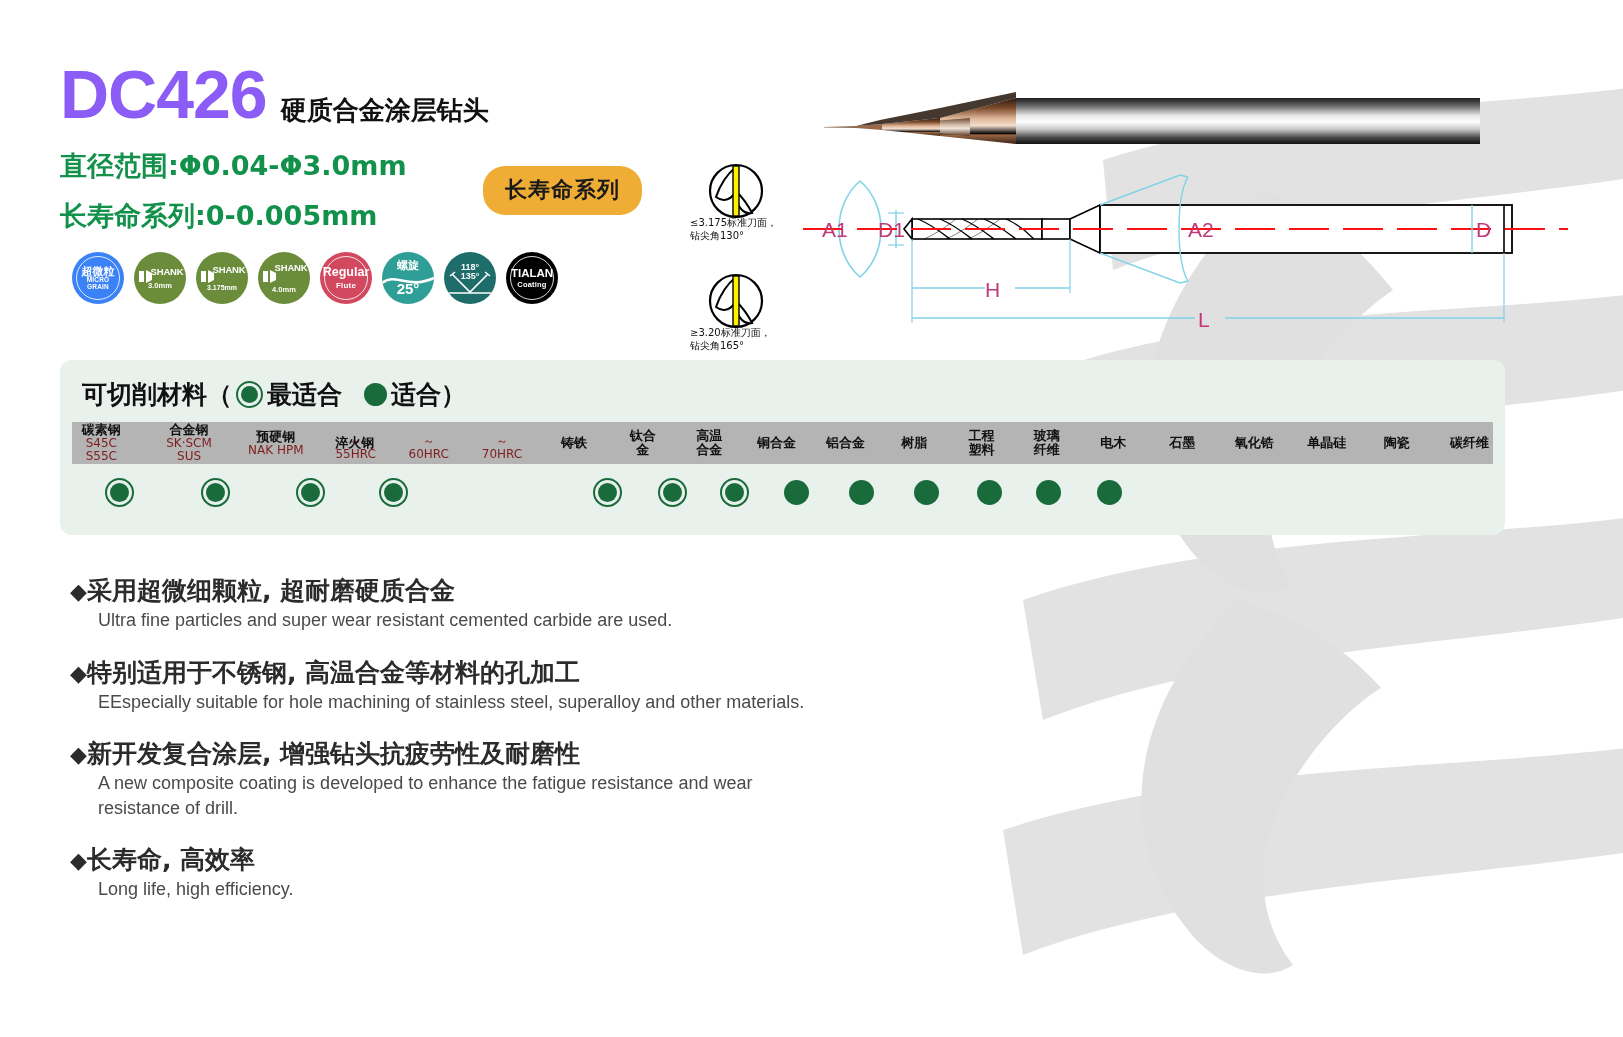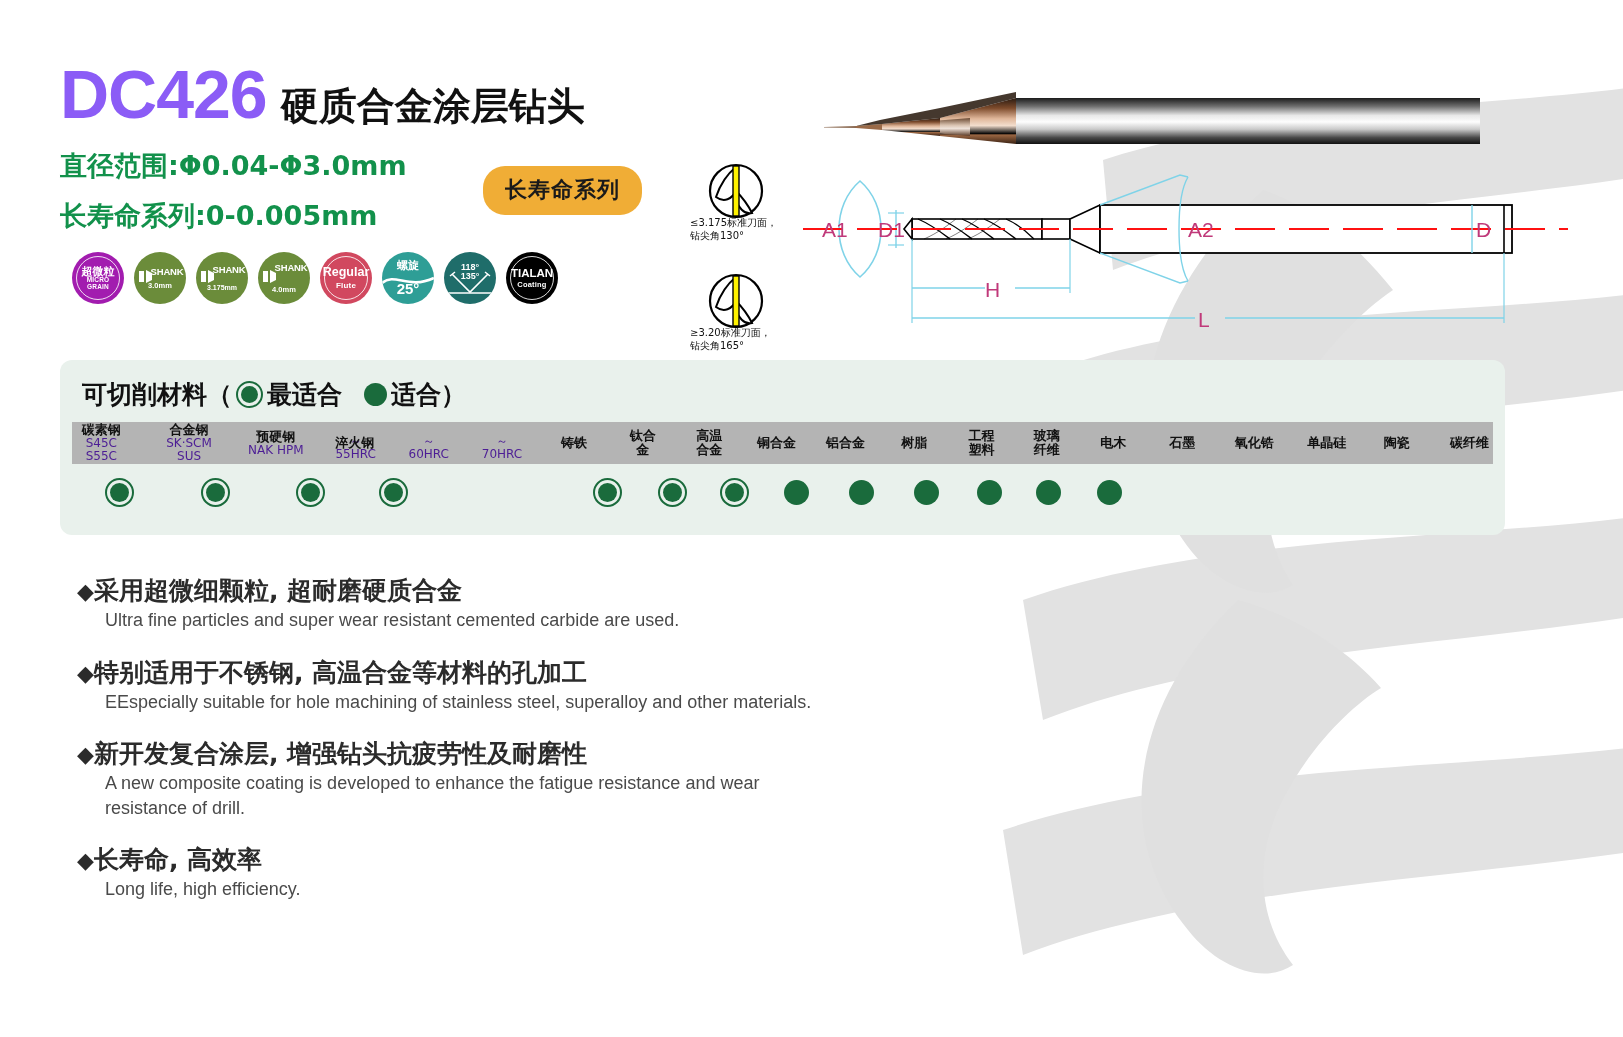--- a/index.html
+++ b/index.html
@@ -9,22 +9,22 @@
     font-family:"Liberation Sans","DejaVu Sans",sans-serif;
     overflow:hidden;position:relative;
   }
   #page{position:absolute;inset:0;overflow:hidden;}
   #wm-svg{position:absolute;right:-40px;top:40px;width:700px;height:990px;opacity:1;}
 
   
   #header{position:absolute;left:60px;top:60px;width:700px;}
   #title-row{display:flex;align-items:flex-end;gap:14px;}
   #model{font-size:68px;font-weight:bold;letter-spacing:-1px;color:#8b5cf6;line-height:1;}
-  #model-sub{font-size:38px;font-weight:bold;color:#111;line-height:1;padding-bottom:3px;
-             font-family:Liberation Serif, serif;}
+  #model-sub{font-size:26px;font-weight:bold;color:#111;line-height:1;padding-bottom:3px;
+             font-family:Liberation Mono, monospace;}
   .spec-line{color:#12914b;font-weight:bold;font-size:27px;margin-top:14px;letter-spacing:0px;
              font-family:"DejaVu Sans","Liberation Sans",sans-serif;}
   #spec-block{margin-top:20px;}
 
   #series-badge{
     position:absolute;left:483px;top:166px;
     background:#F0AD36;color:#1a1a1a;font-weight:bold;font-size:22px;
     border-radius:22px;padding:9px 22px 10px 22px;letter-spacing:1px;
     font-family:"DejaVu Sans","Liberation Sans",sans-serif;
   }
@@ -65,30 +65,30 @@
                display:inline-block;position:relative;}
   .legend-ring::after{content:"";position:absolute;left:3px;top:3px;right:3px;bottom:3px;
                border-radius:50%;background:#1a6b3c;}
   .legend-dot{width:23px;height:23px;border-radius:50%;background:#1a6b3c;display:inline-block;}
 
   #mat-table{position:absolute;left:12px;top:62px;right:12px;}
   #mat-head{display:flex;background:#b4b4b4;height:42px;gap:29px;}
   .mcell{display:flex;flex-direction:column;align-items:center;justify-content:center;
          text-align:center;line-height:1.08;}
   .mh-cn{font-size:13px;font-weight:bold;color:#111;font-family:"DejaVu Sans","Liberation Sans",sans-serif;}
-  .mh-en{font-size:12px;color:#4c1d95;font-family:"DejaVu Sans","Liberation Sans",sans-serif;}
+  .mh-en{font-size:12px;color:#7f1d1d;font-family:"DejaVu Sans","Liberation Sans",sans-serif;}
   #mat-dots{display:flex;height:56px;align-items:center;}
   .dcell{display:flex;align-items:center;justify-content:center;}
   .d-ring{width:25px;height:25px;border-radius:50%;border:2.5px solid #1a6b3c;position:relative;}
   .d-ring::after{content:"";position:absolute;left:3px;top:3px;right:3px;bottom:3px;
                  border-radius:50%;background:#1a6b3c;}
   .d-full{width:25px;height:25px;border-radius:50%;background:#1a6b3c;}
 
   
-  #features{position:absolute;left:77px;top:575px;width:760px;}
+  #features{position:absolute;left:70px;top:575px;width:760px;}
   .feat{margin-bottom:24px;}
   .feat-cn{font-size:25px;font-weight:bold;color:#2b2b2b;line-height:1.25;
            font-family:"DejaVu Sans","Liberation Sans",sans-serif;}
   .feat-cn .dia{font-size:22px;}
   .feat-en{font-size:18px;color:#4a4a4a;line-height:1.35;margin-left:28px;margin-top:2px;
            font-family:"Liberation Sans",sans-serif;}
 
   
   #photo{position:absolute;left:820px;top:62px;width:660px;height:110px;}
 </style>
@@ -163,21 +163,21 @@
     <div id="spec-block">
       <div class="spec-line">直径范围:Φ0.04-Φ3.0mm</div>
       <div class="spec-line">长寿命系列:0-0.005mm</div>
     </div>
   </div>
 
   <div id="series-badge">长寿命系列</div>
 
   <div id="badges">
 
-    <div class="badge" style="background:#a21caf">
+    <div class="badge" style="background:#3b82f6">
       <div class="ringline"></div>
       <div class="bz b-cn">超微粒</div>
       <div class="bz b-en">MICRO</div>
       <div class="bz b-en">GRAIN</div>
     </div>
 
     <div class="badge" style="background:#6b8c3a">
       <svg class="shank-ico" width="42" height="15" viewBox="0 0 42 15">
         <rect x="0" y="2" width="5" height="11" fill="#fff"></rect>
         <polygon points="7,1 7,14 13,11 13,4" fill="#fff"></polygon>

